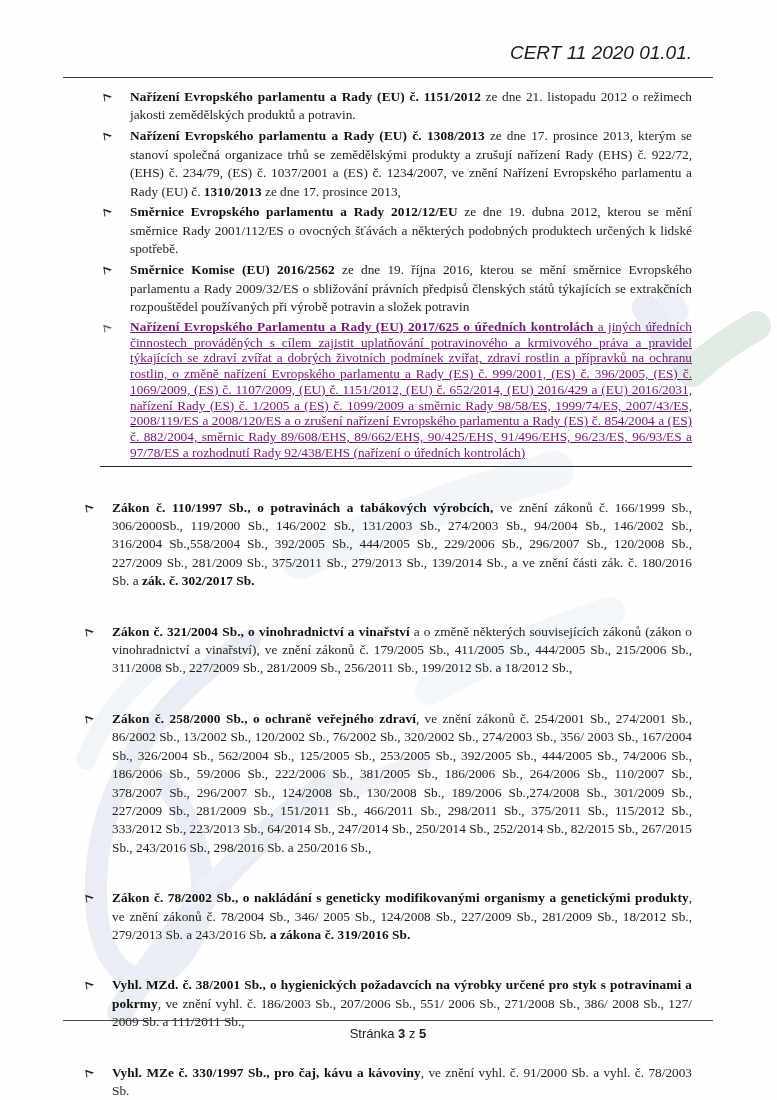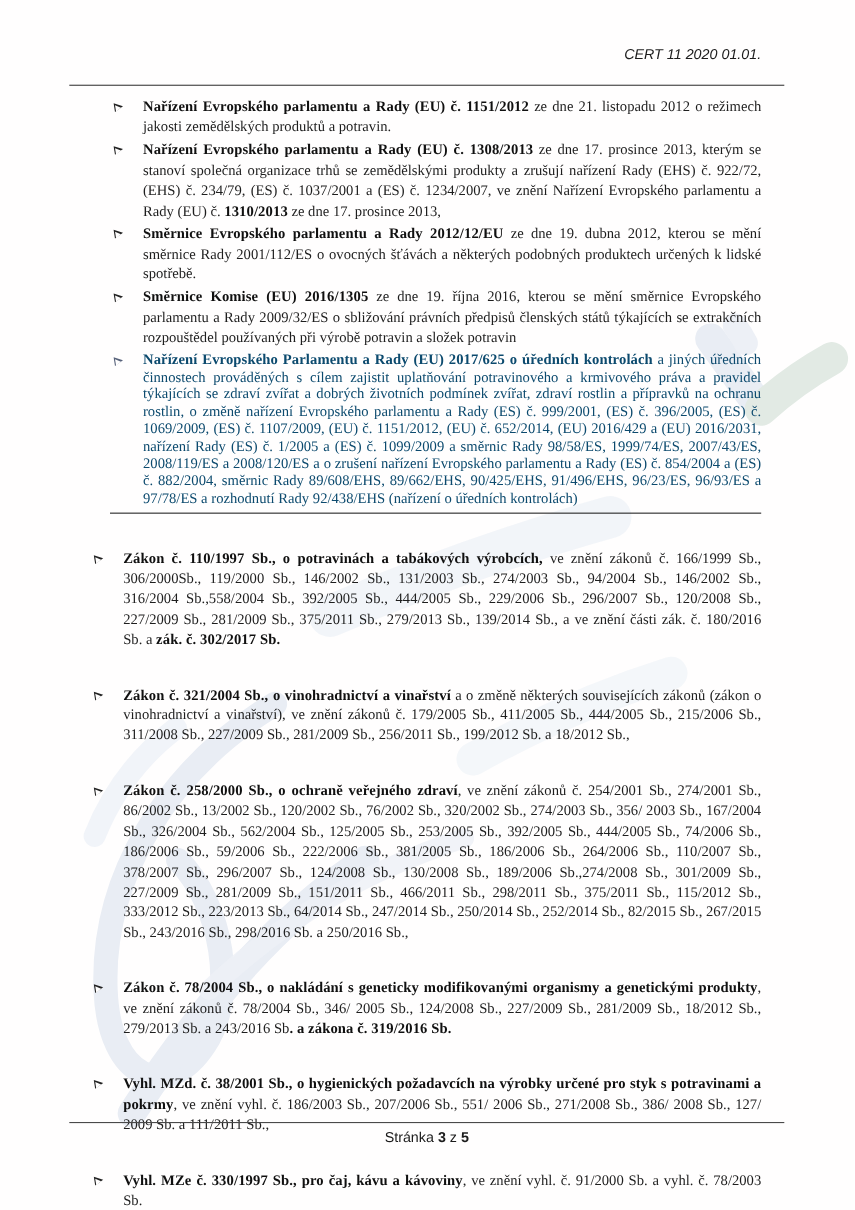--- a/index.html
+++ b/index.html
@@ -12,21 +12,21 @@
   }
   .page{position:absolute;inset:0;background:#fffefe;}
   
   .watermark{position:absolute;inset:0;z-index:0;pointer-events:none;}
   
   .doc-code{
     position:absolute;top:42px;left:63px;width:629px;
     text-align:right;
     font-family:"Liberation Sans", sans-serif;
     font-style:italic;
-    font-size:13px;
+    font-size:19px;
     color:#1c1c1c;
     z-index:2;
   }
   .header-rule{
     position:absolute;top:77px;left:63px;width:650px;
     border-top:1.6px solid #3c3c3c;height:0;z-index:2;
   }
   
   .content{
     position:absolute;top:88px;left:63px;width:629px;z-index:1;
@@ -36,21 +36,21 @@
   .sec-eu .item{margin-left:40px;}
   .sec-cz .item{margin-left:22px;margin-top:32px;}
   .item{
     position:relative;
     padding-left:27px;
     text-align:justify;
     margin-bottom:2.5px;
   }
   .item b{color:#101010;letter-spacing:.1px;}
   .item.tight{line-height:1.185;}
-  .item.faded, .item.faded b{color:#0c4a6e;}
+  .item.faded, .item.faded b{color:#701a75;text-decoration:underline;}
   
   .bullet{
     position:absolute;left:1px;top:5px;width:10px;height:10px;
     transform:rotate(-9deg);
   }
   .bullet::before{
     content:"";position:absolute;left:0;top:0;
     border-top:4.8px solid transparent;border-bottom:4.8px solid transparent;
     border-left:8.6px solid #222;
   }
@@ -101,29 +101,29 @@
   </svg>
 
   <div class="doc-code">CERT 11 2020 01.01.</div>
   <div class="header-rule"></div>
 
   <div class="content">
     <div class="section sec-eu">
         <div class="item"><span class="bullet" aria-label="➢"></span><span class="itext"><b>Nařízení Evropského parlamentu a Rady (EU) č. 1151/2012</b><span> ze dne 21. listopadu 2012 o režimech jakosti zemědělských produktů a potravin.</span></span></div>
         <div class="item"><span class="bullet" aria-label="➢"></span><span class="itext"><b>Nařízení Evropského parlamentu a Rady (EU) č. 1308/2013</b><span> ze dne 17. prosince 2013, kterým se stanoví společná organizace trhů se zemědělskými produkty a zrušují nařízení Rady (EHS) č. 922/72, (EHS) č. 234/79, (ES) č. 1037/2001 a (ES) č. 1234/2007, ve znění Nařízení Evropského parlamentu a Rady (EU) č. </span><b>1310/2013</b><span> ze dne 17. prosince 2013,</span></span></div>
         <div class="item"><span class="bullet" aria-label="➢"></span><span class="itext"><b>Směrnice Evropského parlamentu a Rady 2012/12/EU</b><span> ze dne 19. dubna 2012, kterou se mění směrnice Rady 2001/112/ES o ovocných šťávách a některých podobných produktech určených k lidské spotřebě.</span></span></div>
-        <div class="item"><span class="bullet" aria-label="➢"></span><span class="itext"><b>Směrnice Komise (EU) 2016/1305</b><span> ze dne 19. října 2016, kterou se mění směrnice Evropského parlamentu a Rady 2009/32/ES o sbližování právních předpisů členských států týkajících se extrakčních rozpouštědel používaných při výrobě potravin a složek potravin</span></span></div>
+        <div class="item"><span class="bullet" aria-label="➢"></span><span class="itext"><b>Směrnice Komise (EU) 2016/2562</b><span> ze dne 19. října 2016, kterou se mění směrnice Evropského parlamentu a Rady 2009/32/ES o sbližování právních předpisů členských států týkajících se extrakčních rozpouštědel používaných při výrobě potravin a složek potravin</span></span></div>
         <div class="item tight faded"><span class="bullet" aria-label="➢"></span><span class="itext"><b>Nařízení Evropského Parlamentu a Rady (EU) 2017/625 o úředních kontrolách</b><span> a jiných úředních činnostech prováděných s cílem zajistit uplatňování potravinového a krmivového práva a pravidel týkajících se zdraví zvířat a dobrých životních podmínek zvířat, zdraví rostlin a přípravků na ochranu rostlin, o změně nařízení Evropského parlamentu a Rady (ES) č. 999/2001, (ES) č. 396/2005, (ES) č. 1069/2009, (ES) č. 1107/2009, (EU) č. 1151/2012, (EU) č. 652/2014, (EU) 2016/429 a (EU) 2016/2031, nařízení Rady (ES) č. 1/2005 a (ES) č. 1099/2009 a směrnic Rady 98/58/ES, 1999/74/ES, 2007/43/ES, 2008/119/ES a 2008/120/ES a o zrušení nařízení Evropského parlamentu a Rady (ES) č. 854/2004 a (ES) č. 882/2004, směrnic Rady 89/608/EHS, 89/662/EHS, 90/425/EHS, 91/496/EHS, 96/23/ES, 96/93/ES a 97/78/ES a rozhodnutí Rady 92/438/EHS (nařízení o úředních kontrolách)</span></span></div>
       </div>
     <div class="section-separator"></div>
     <div class="section sec-cz">
         <div class="item"><span class="bullet" aria-label="➢"></span><span class="itext"><b>Zákon č. 110/1997 Sb., o potravinách a tabákových výrobcích,</b><span> ve znění zákonů č. 166/1999 Sb., 306/2000Sb., 119/2000 Sb., 146/2002 Sb., 131/2003 Sb., 274/2003 Sb., 94/2004 Sb., 146/2002 Sb., 316/2004 Sb.,558/2004 Sb., 392/2005 Sb., 444/2005 Sb., 229/2006 Sb., 296/2007 Sb., 120/2008 Sb., 227/2009 Sb., 281/2009 Sb., 375/2011 Sb., 279/2013 Sb., 139/2014 Sb., a ve znění části zák. č. 180/2016 Sb. a </span><b>zák. č. 302/2017 Sb.</b></span></div>
         <div class="item"><span class="bullet" aria-label="➢"></span><span class="itext"><b>Zákon č. 321/2004 Sb., o vinohradnictví a vinařství</b><span> a o změně některých souvisejících zákonů (zákon o vinohradnictví a vinařství), ve znění zákonů č. 179/2005 Sb., 411/2005 Sb., 444/2005 Sb., 215/2006 Sb., 311/2008 Sb., 227/2009 Sb., 281/2009 Sb., 256/2011 Sb., 199/2012 Sb. a 18/2012 Sb.,</span></span></div>
         <div class="item"><span class="bullet" aria-label="➢"></span><span class="itext"><b>Zákon č. 258/2000 Sb., o ochraně veřejného zdraví</b><span>, ve znění zákonů č. 254/2001 Sb., 274/2001 Sb., 86/2002 Sb., 13/2002 Sb., 120/2002 Sb., 76/2002 Sb., 320/2002 Sb., 274/2003 Sb.,  356/ 2003 Sb., 167/2004 Sb., 326/2004 Sb.,  562/2004 Sb., 125/2005 Sb., 253/2005 Sb., 392/2005 Sb.,  444/2005 Sb., 74/2006 Sb., 186/2006 Sb., 59/2006 Sb., 222/2006 Sb., 381/2005 Sb., 186/2006 Sb., 264/2006 Sb., 110/2007 Sb., 378/2007 Sb.,  296/2007 Sb., 124/2008 Sb., 130/2008 Sb., 189/2006 Sb.,274/2008 Sb., 301/2009 Sb., 227/2009 Sb., 281/2009 Sb., 151/2011 Sb., 466/2011 Sb., 298/2011 Sb., 375/2011 Sb., 115/2012 Sb., 333/2012 Sb., 223/2013 Sb., 64/2014 Sb., 247/2014 Sb., 250/2014 Sb., 252/2014 Sb., 82/2015 Sb., 267/2015 Sb., 243/2016 Sb., 298/2016 Sb. a 250/2016 Sb.,</span></span></div>
-        <div class="item"><span class="bullet" aria-label="➢"></span><span class="itext"><b>Zákon č. 78/2004 Sb., o nakládání s geneticky modifikovanými organismy a genetickými produkty</b><span>, ve znění zákonů č. 78/2004 Sb., 346/ 2005 Sb., 124/2008 Sb., 227/2009 Sb., 281/2009 Sb., 18/2012 Sb., 279/2013 Sb. a 243/2016 Sb</span><b>. a zákona č. 319/2016 Sb.</b></span></div>
+        <div class="item"><span class="bullet" aria-label="➢"></span><span class="itext"><b>Zákon č. 78/2002 Sb., o nakládání s geneticky modifikovanými organismy a genetickými produkty</b><span>, ve znění zákonů č. 78/2004 Sb., 346/ 2005 Sb., 124/2008 Sb., 227/2009 Sb., 281/2009 Sb., 18/2012 Sb., 279/2013 Sb. a 243/2016 Sb</span><b>. a zákona č. 319/2016 Sb.</b></span></div>
         <div class="item"><span class="bullet" aria-label="➢"></span><span class="itext"><b>Vyhl. MZd. č. 38/2001 Sb., o hygienických požadavcích na výrobky určené pro styk s potravinami a pokrmy</b><span>, ve znění vyhl. č. 186/2003 Sb., 207/2006 Sb., 551/ 2006 Sb., 271/2008 Sb., 386/ 2008 Sb., 127/ 2009 Sb. a  111/2011 Sb.,</span></span></div>
         <div class="item"><span class="bullet" aria-label="➢"></span><span class="itext"><b>Vyhl. MZe č. 330/1997 Sb., pro čaj, kávu a kávoviny</b><span>, ve znění vyhl. č. 91/2000 Sb. a vyhl. č. 78/2003 Sb.</span></span></div>
       </div>
   </div>
 
   <div class="footer-rule"></div>
   <div class="footer-text">
     <span>Stránka</span>
     <b>3</b>
     <span>z</span>

